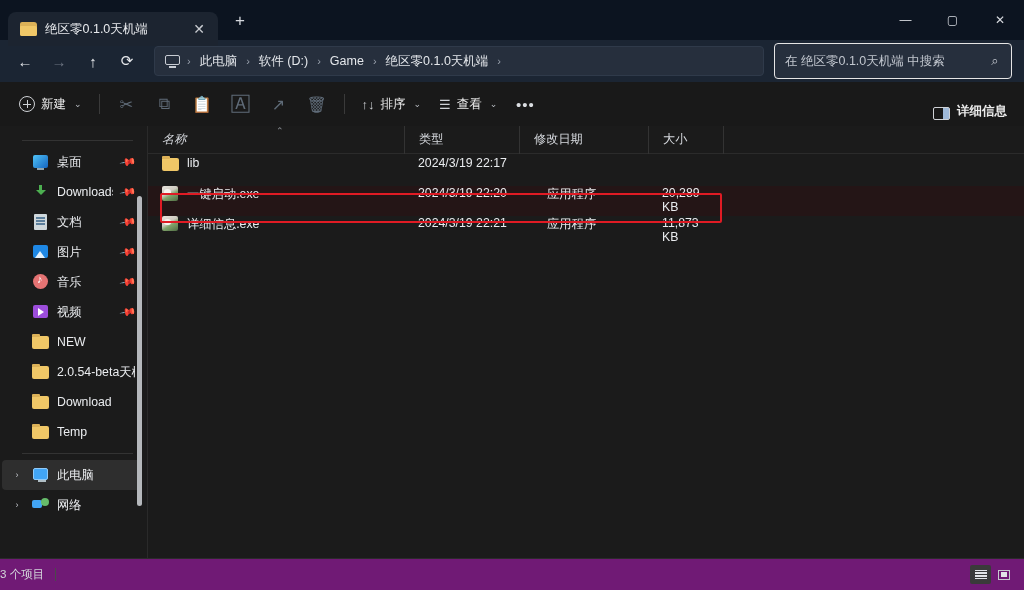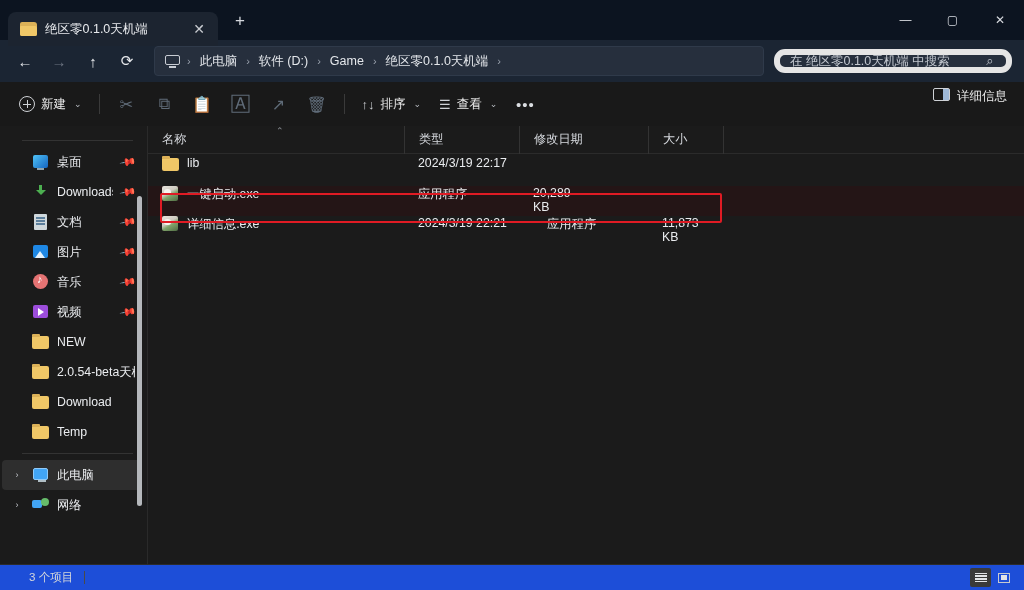--- a/index.html
+++ b/index.html
@@ -75,22 +75,22 @@
   .crumb-pc-icon { width: 15px; height: 13px; position: relative; margin: 0 4px 0 2px; }
   .crumb-pc-icon .scr {
     position: absolute; inset: 0 0 3px 0; border: 1.4px solid #c8ccd3; border-radius: 2px;
   }
   .crumb-pc-icon .stand {
     position: absolute; bottom: 0; left: 4px; width: 7px; height: 1.6px; background: #c8ccd3;
   }
   .crumb { font-size: 12.5px; color: #e4e7eb; padding: 3px 6px; border-radius: 3px; white-space: nowrap; }
   .crumb-sep { color: #9aa2ae; font-size: 11px; padding: 0 2px; }
   .searchbox {
-    width: 238px; height: 24px; background: #262f3d; border: 6px solid #e5e5e5;
-    border-radius: 11px; display: flex; align-items: center; padding: 0 8px 0 10px;
+    width: 238px; height: 36px; background: #262f3d; border: 1px solid #e5e5e5;
+    border-radius: 4px; display: flex; align-items: center; padding: 0 8px 0 10px;
   }
   .search-ph { flex: 1 1 auto; font-size: 12.5px; color: #c2c7cf; white-space: nowrap; overflow: hidden; }
   .search-icon { width: 16px; color: #c2c7cf; font-size: 13px; text-align: center; }
 
   
   .toolbar {
     height: 44px; width: 100%; background: #191919;
     display: flex; align-items: center; padding: 0 8px 0 10px;
   }
   .tb-new {
@@ -115,21 +115,21 @@
   .tb-item {
     display: flex; align-items: center; gap: 6px; height: 32px; padding: 0 9px;
     border-radius: 4px; color: #ececec; font-size: 12.5px;
   }
   .tb-item .gi { color: #cfd2d6; font-size: 13px; display: flex; align-items: center; }
   .tb-more {
     width: 38px; height: 32px; display: flex; align-items: center; justify-content: center;
     color: #dadde1; font-size: 15px; letter-spacing: 1px; border-radius: 4px;
   }
   .tb-spacer { flex: 1 1 auto; }
-  .tb-details { display: flex; align-items: flex-start; gap: 7px; height: 32px; padding: 0 9px; border-radius: 4px; color: #ececec; font-size: 12.5px; }
+  .tb-details { display: flex; align-items: flex-end; gap: 7px; height: 32px; padding: 0 9px; border-radius: 4px; color: #ececec; font-size: 12.5px; font-weight: bold; }
   .details-icon { width: 17px; height: 13px; border: 1.3px solid #cfd2d6; border-radius: 2px; position: relative; }
   .details-icon::after { content: ""; position: absolute; right: 0; top: 0; bottom: 0; width: 6px; background: #9fb9d8; }
 
   
   .body { display: flex; height: 474px; width: 100%; background: #1b1b1b; }
 
   
   .sidebar {
     width: 148px; flex: 0 0 148px; height: 100%; background: #1b1b1b;
     position: relative; border-right: 1px solid #2a2a2a; padding-top: 8px;
@@ -177,21 +177,21 @@
   .filepane { flex: 1 1 auto; height: 100%; background: #1b1b1b; position: relative; }
   .colhead { height: 28px; display: flex; align-items: center; position: relative; border-bottom: 1px solid #2b2b2b; }
   .colhead .caret {
     position: absolute; left: 128px; top: 1px; font-size: 9px; color: #8e9298; line-height: 1;
   }
   .col {
     font-size: 12.2px; color: #d6d9de; height: 28px; display: flex; align-items: center;
     padding-left: 14px; position: relative;
   }
   .col + .col { border-left: 1px solid #333; }
-  .col-name { width: 256px; flex: 0 0 256px; }
+  .col-name { width: 256px; flex: 0 0 256px; font-style: italic; }
   .col-date { width: 129px; flex: 0 0 129px; }
   .col-type { width: 115px; flex: 0 0 115px; }
   .col-size { width: 75px; flex: 0 0 75px; }
   .col-end { width: 1px; flex: 0 0 1px; border-left: 1px solid #333; height: 28px; }
 
   .rows { padding-top: 2px; }
   .row { height: 30px; display: flex; align-items: center; position: relative; }
   .row.highlighted { background: #241516; }
   .row .cell { font-size: 12.3px; color: #e9ebee; display: flex; align-items: flex-start; height: 30px; }
   .cell-name { width: 256px; flex: 0 0 256px; padding-left: 14px; gap: 8px; }
@@ -208,23 +208,23 @@
     content: ""; position: absolute; left: 2px; top: 3px; width: 7px; height: 6px;
     background: #f7f5f0; border-radius: 50% 50% 40% 40%;
   }
   .redbox {
     position: absolute; left: 160px; top: 193px; width: 562px; height: 30px;
     border: 2px solid #e01b24; border-radius: 2px; pointer-events: none;
   }
 
   
   .statusbar {
-    position: absolute; left: 0; bottom: 0; width: 100%; height: 26px;
-    background: #1d4ed8; border-top: 1px solid #2b2b2b;
-    display: flex; align-items: center; padding: 0 6px 0 29px;
+    position: absolute; left: 0; bottom: 0; width: 100%; height: 32px;
+    background: #701a75; border-top: 1px solid #2b2b2b;
+    display: flex; align-items: center; padding: 0 6px 0 0;
   }
   .status-text { font-size: 11.6px; color: #d3d6da; }
   .status-div { width: 1px; height: 13px; background: #4a4a4a; margin: 0 11px; }
   .status-spacer { flex: 1 1 auto; }
   .viewtoggles { display: flex; gap: 2px; padding-right: 4px; }
   .vt { width: 21px; height: 19px; display: flex; align-items: center; justify-content: center; border-radius: 2px; }
   .vt.active { background: #3a3a3a; }
   .vt-lines { width: 12px; height: 10px; display: flex; flex-direction: column; justify-content: space-between; }
   .vt-lines i { display: block; height: 1.5px; background: #e2e4e7; }
   .vt-tile { width: 12px; height: 10px; border: 1.4px solid #c6c9ce; display: flex; align-items: center; justify-content: center; }
@@ -438,20 +438,21 @@
           <div class="cell cell-size"></div>
         </div>
 
         <div class="row highlighted">
           <div class="cell cell-name">
             <span class="row-ico">
                 <span class="ic-exe"></span>
               </span>
             <span>一键启动.exe</span>
           </div>
+          <div class="cell cell-date">2024/3/19 22:20</div>
           <div class="cell cell-type">应用程序</div>
           <div class="cell cell-size">20,289 KB</div>
         </div>
 
         <div class="row">
           <div class="cell cell-name">
             <span class="row-ico">
                 <span class="ic-exe"></span>
               </span>
             <span>详细信息.exe</span>

